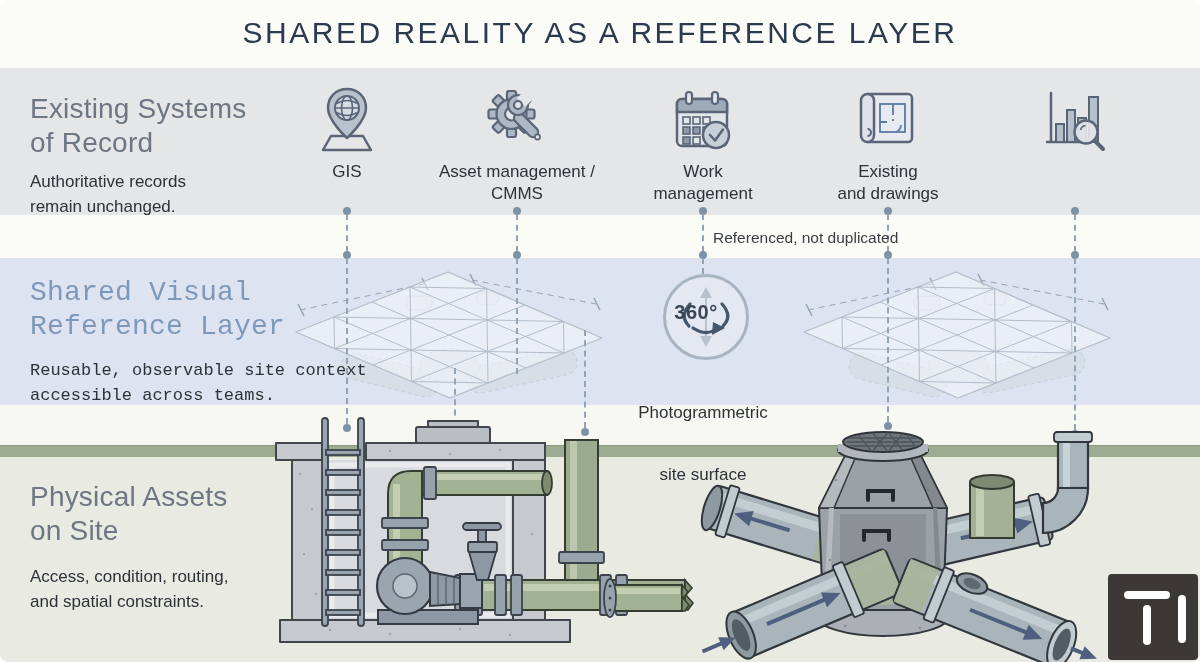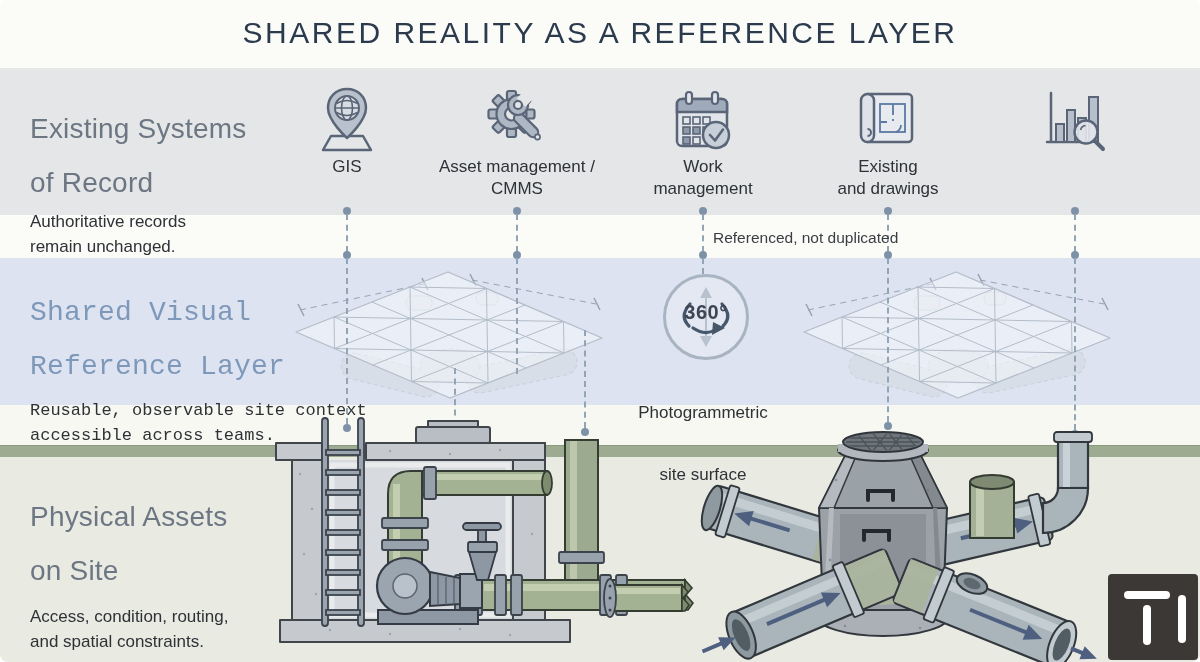--- a/index.html
+++ b/index.html
@@ -13,44 +13,44 @@
   #band-visual{top:258px;height:147px;background:#dde3f0;}
   #gap-2{top:405px;height:40px;background:#f8f8f3;}
   #ground-stripe{top:445px;height:12px;background:#9dab90;border-top:1px solid #8a9a7e;}
   #band-physical{top:457px;height:205px;background:#e9eae2;}
 
   #main-title{position:absolute;top:16px;left:0;width:1200px;text-align:center;
     font-size:30px;font-weight:500;letter-spacing:2.5px;color:#2c3a4d;}
 
   .text-block{position:absolute;z-index:4;}
   .band-heading{font-size:28px;line-height:34px;font-weight:500;color:#6d7683;letter-spacing:.2px;}
-  .band-heading span{display:block;margin-top:20px;}
+  .band-heading span{display:block;}
   .band-desc{font-size:17px;line-height:25px;font-weight:500;color:#2e3237;margin-top:9px;}
   .band-desc span{display:block;}
   #visual-text .band-heading{color:#7e98ba;}
   #systems-text{left:30px;top:92px;}
   #visual-text{left:30px;top:276px;font-family:Liberation Mono, monospace;}
   #physical-text{left:30px;top:480px;}
 
   
   .col{position:absolute;top:84px;width:170px;text-align:center;z-index:4;}
   .col svg.sys-icon{display:block;margin:0 auto;width:72px;height:72px;}
-  .col-label{font-size:17px;line-height:22px;font-weight:500;color:#2e3237;}
+  .col-label{margin-top:5px;font-size:17px;line-height:22px;font-weight:500;color:#2e3237;}
   .col-label span{display:block;}
 
   
   .dash-v{position:absolute;width:0;border-left:2px dashed #93a4b5;z-index:3;}
   .dot{position:absolute;width:8px;height:8px;border-radius:50%;background:#7e92a7;z-index:3;}
   #link-note{position:absolute;left:713px;top:229px;font-size:15.5px;font-weight:500;color:#3a3e43;z-index:4;}
 
   
   #badge-circle{position:absolute;left:663px;top:274px;width:80px;height:80px;border:3px solid #a9b4c2;
     border-radius:50%;background:rgba(238,241,247,.35);z-index:5;}
   #badge-circle svg{position:absolute;left:0;top:0;}
-  #badge-value{position:absolute;left:0;top:24px;width:80px;text-align:center;
+  #badge-value{position:absolute;left:0;top:24px;width:60px;text-align:center;
     font-size:20px;font-weight:700;color:#3d4654;letter-spacing:.5px;}
   #badge-caption{position:absolute;left:613px;top:362px;width:180px;text-align:center;
     font-size:17px;line-height:22px;font-weight:500;color:#2e3237;z-index:5;}
   #badge-caption span{display:block;margin-top:40px;}
 
   .mesh{position:absolute;top:262px;width:320px;height:140px;z-index:2;}
   #mesh-left{left:288px;} #mesh-right{left:796px;}
 
   .illus{position:absolute;z-index:4;}
   #pump-illustration{left:270px;top:414px;width:430px;height:248px;}

